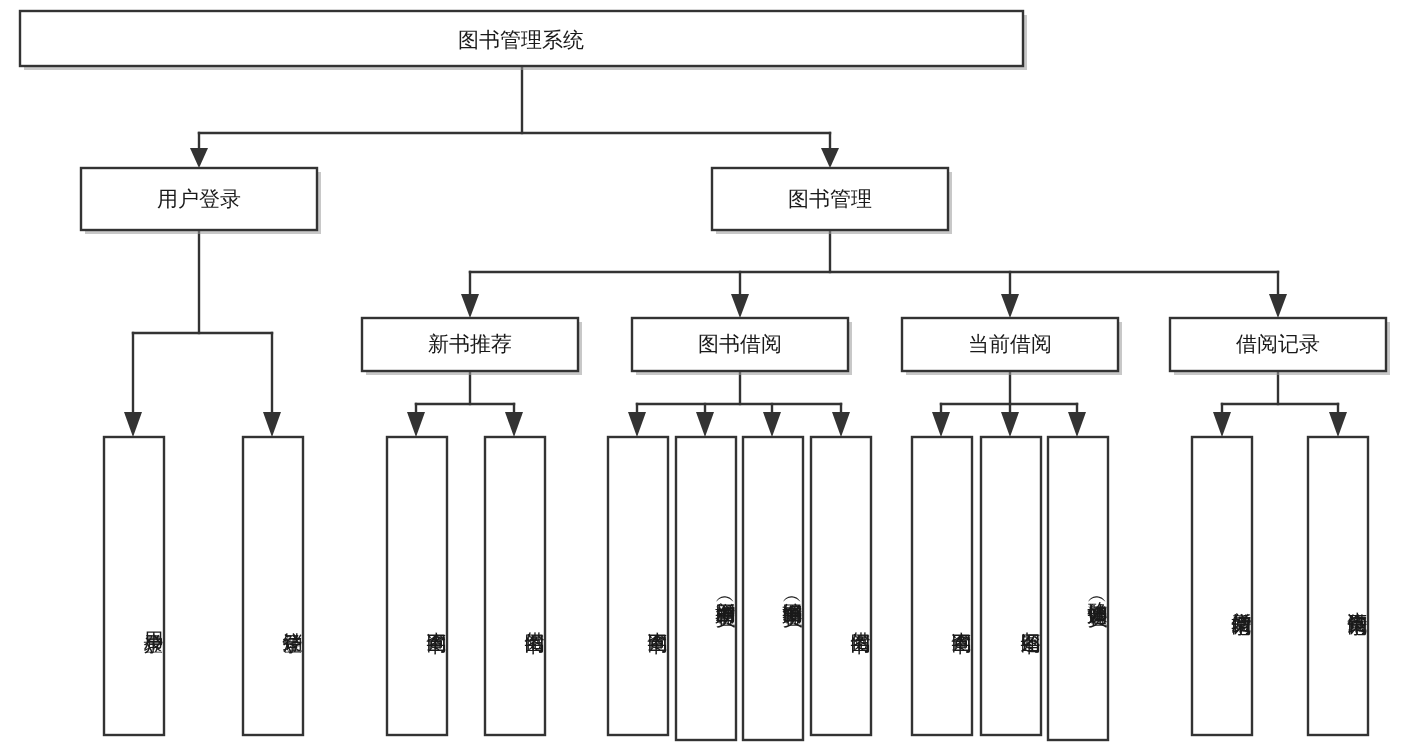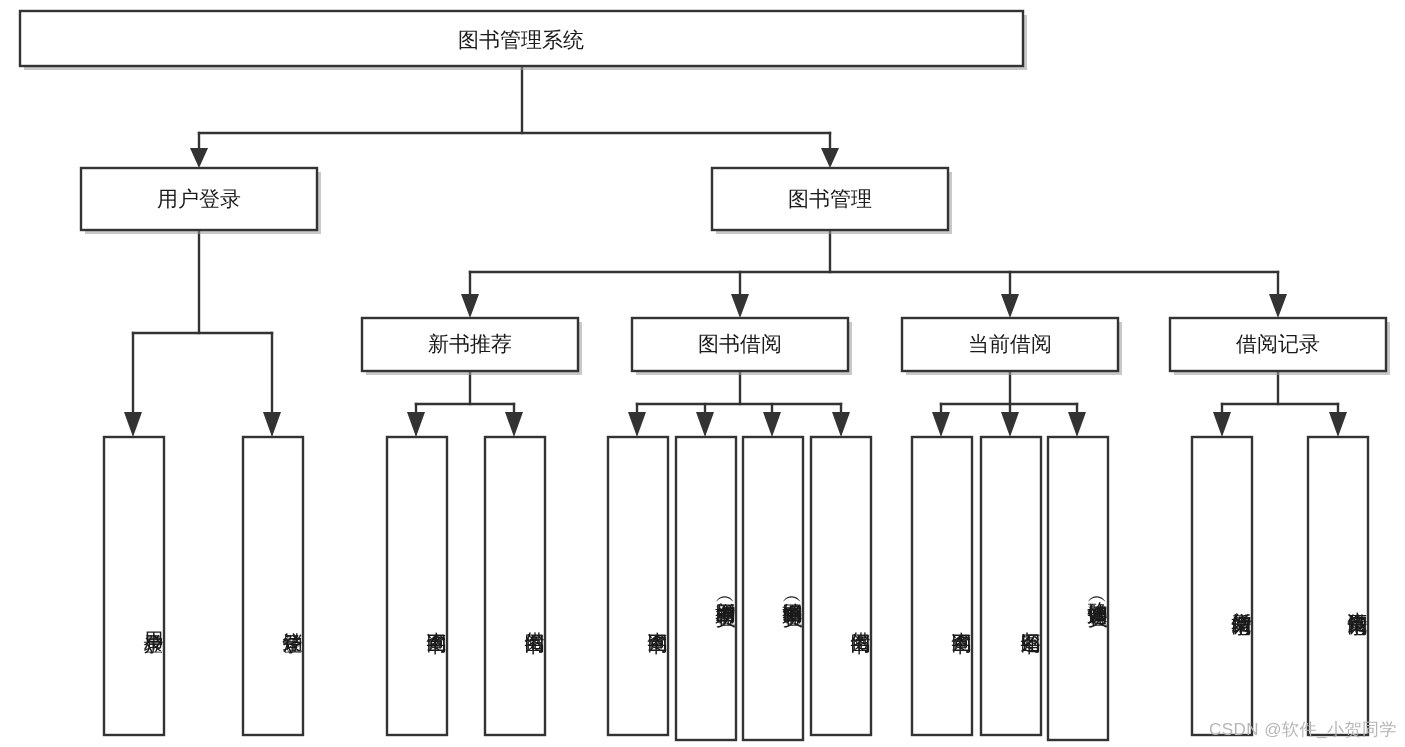--- a/index.html
+++ b/index.html
@@ -227,14 +227,13 @@
   <div class="leaf-label-wrap" style="left:743px; top:443px; width:60px; height:295px;">编辑图书（管理员）</div>
   <div class="leaf-label-wrap" style="left:811px; top:500px; width:60px; height:235px;">借阅图书</div>
 
   <div class="leaf-label-wrap" style="left:912px; top:500px; width:60px; height:235px;">查询图书</div>
   <div class="leaf-label-wrap" style="left:981px; top:500px; width:60px; height:235px;">归还图书</div>
   <div class="leaf-label-wrap" style="left:1048px; top:443px; width:60px; height:295px;">确认归还（管理员）</div>
 
   <div class="leaf-label-wrap" style="left:1192px; top:463px; width:60px; height:272px;">新增借阅记录</div>
   <div class="leaf-label-wrap" style="left:1308px; top:463px; width:60px; height:272px;">查询借阅记录</div>
 
-  <div class="watermark">CSDN @软件_小贺同学</div>
 </div>
 
 </body></html>

